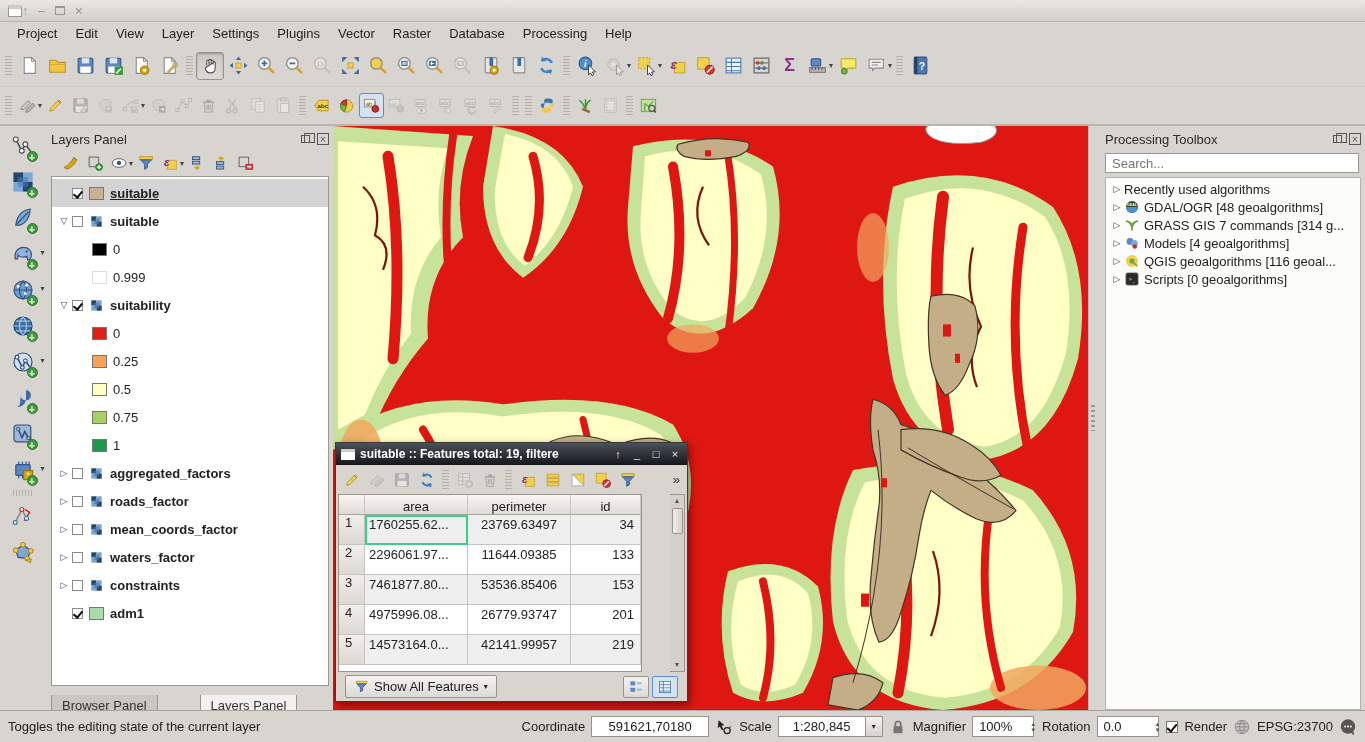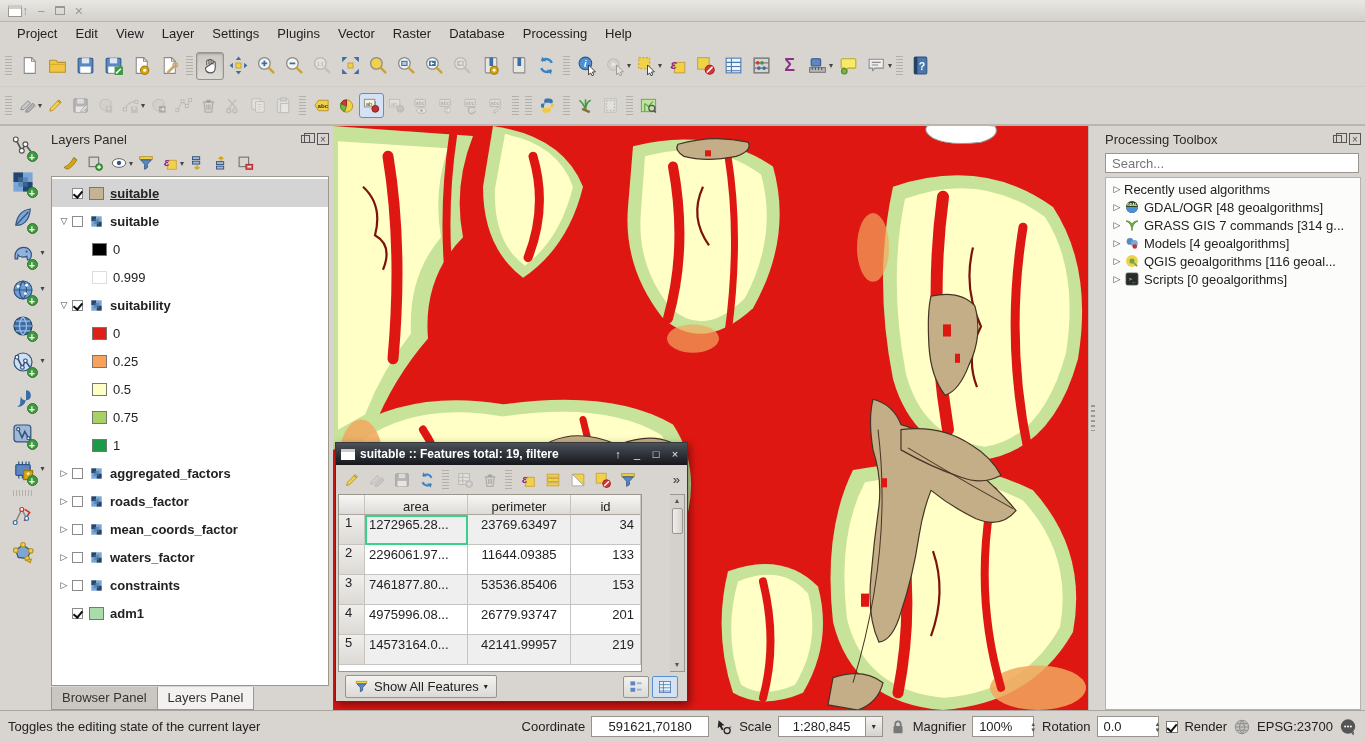--- a/index.html
+++ b/index.html
@@ -56,21 +56,21 @@
   .lrow .exp{width:16px;text-align:center;font-size:9px;color:#444;flex:0 0 16px;}
   .lrow .cb{width:11px;height:11px;border:1px solid #8a8a8a;background:#fff;margin-right:6px;position:relative;flex:0 0 11px;}
   .lrow .cb.on:after{content:"";position:absolute;left:2px;top:0px;width:4px;height:7px;border:solid #111;border-width:0 2px 2px 0;transform:rotate(40deg);}
   .lrow .sw{width:15px;height:13px;border:1px solid #777;margin-right:6px;flex:0 0 15px;}
   .lrow .ric{width:15px;height:13px;margin-right:6px;flex:0 0 15px;display:flex;}
   .lrow .ric svg{width:15px;height:13px;}
   .lrow .lab{font-weight:bold;white-space:nowrap;}
   .lrow .lab.u{text-decoration:underline;}
   .lrow.legend .lab{font-weight:normal;}
   .lrow.legend{padding-left:40px;}
-  .lp-tabs{height:24px;flex:0 0 24px;display:flex;align-items:flex-end;padding-top:16px;}
+  .lp-tabs{height:24px;flex:0 0 24px;display:flex;align-items:center;padding-top:16px;gap:43px;}
   .lp-tab{padding:3px 10px 4px;border:1px solid #9a978f;border-top:none;background:#cac7c2;font-size:13px;color:#333;margin-right:-1px;}
   .lp-tab.active{background:#f2f1ef;}
   
   .map-wrap{flex:1;position:relative;overflow:hidden;background:#eab308;}
   .map-wrap svg.map{position:absolute;inset:0;width:100%;height:100%;}
   
   .vsplit{width:9px;flex:0 0 9px;background:#d8d5d0;border-left:1px solid #b9b6b0;display:flex;align-items:center;justify-content:center;}
   .vsplit .dots{width:4px;height:26px;background:repeating-linear-gradient(180deg,#9a978f 0 2px,transparent 2px 5px);}
   
   .proc-panel{width:268px;flex:0 0 268px;background:#d8d5d0;padding:2px 4px 0 8px;display:flex;flex-direction:column;}
@@ -1066,21 +1066,21 @@
           <div class="attr-table">
             <div class="atr ahead" id="attr-head">
                 <div class="c rn"></div>
                 <div class="c ca">area</div>
                 <div class="c cp">perimeter</div>
                 <div class="c ci">id</div>
               </div>
             <div id="attr-rows">
                 <div class="atr arow">
                   <div class="c rn">1</div>
-                  <div class="c ca sel">1272965.28...</div>
+                  <div class="c ca sel">1760255.62...</div>
                   <div class="c cp">23769.63497</div>
                   <div class="c ci">34</div>
                 </div>
                 <div class="atr arow">
                   <div class="c rn">2</div>
                   <div class="c ca">2296061.97...</div>
                   <div class="c cp">11644.09385</div>
                   <div class="c ci">133</div>
                 </div>
                 <div class="atr arow">

